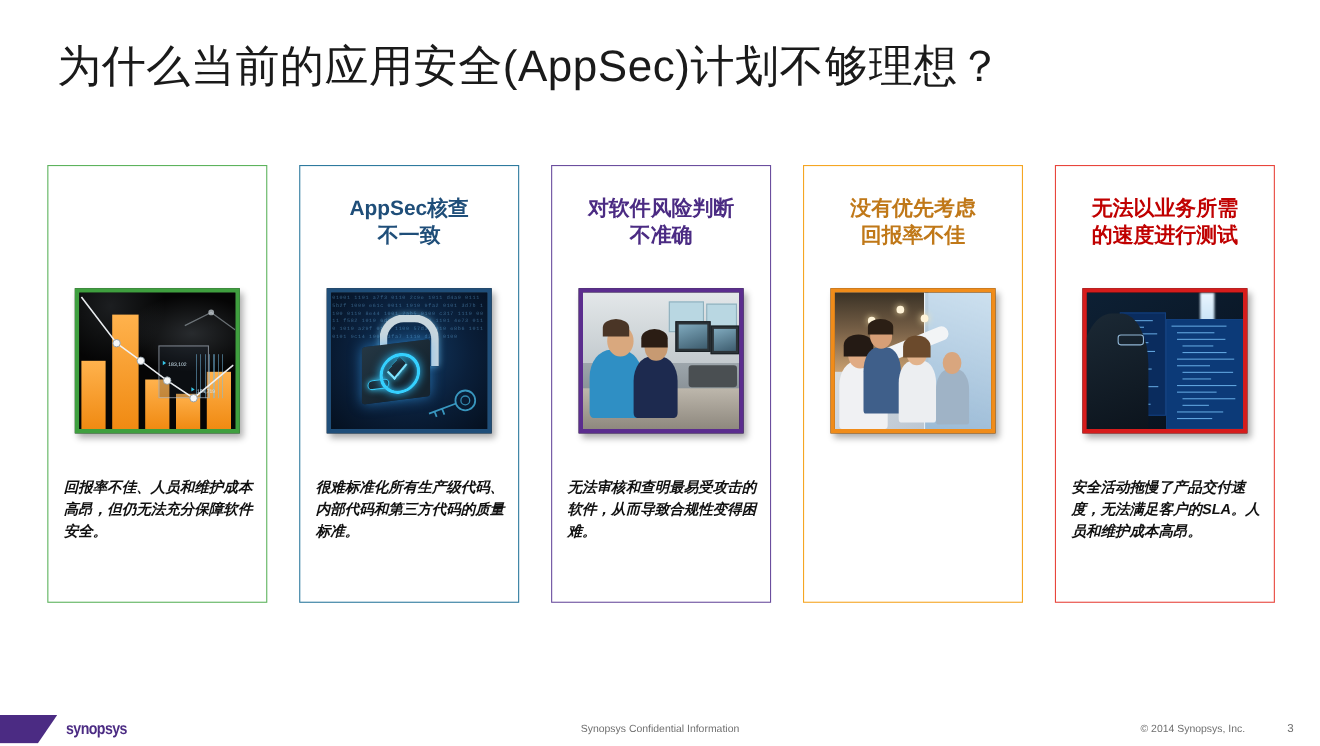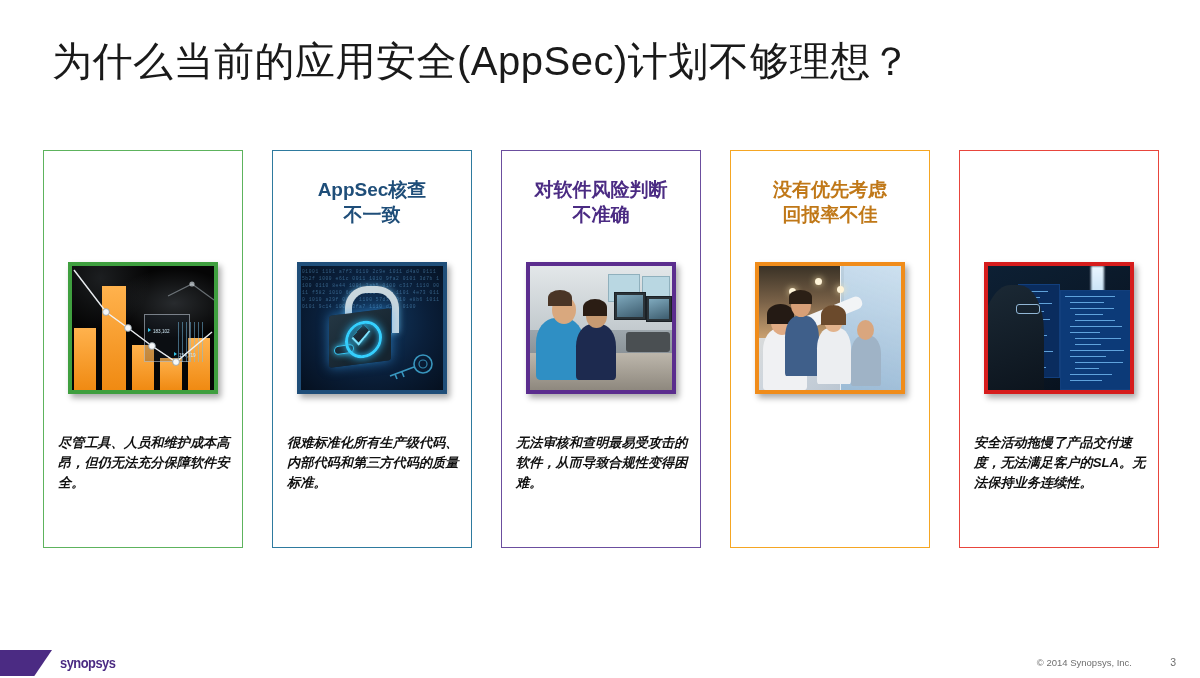--- a/index.html
+++ b/index.html
@@ -346,21 +346,21 @@
           <circle cx="80" cy="80" r="3.4" fill="#f6f8f9" stroke="#8d9aa3" stroke-width="0.8"></circle>
           <circle cx="104" cy="96" r="3.4" fill="#f6f8f9" stroke="#8d9aa3" stroke-width="0.8"></circle>
           <polyline points="96,30 120,18 142,34" fill="none" stroke="#aeb9c1" stroke-width="1.1" opacity="0.55"></polyline>
           <circle cx="120" cy="18" r="2.6" fill="#cdd6dc" opacity="0.7"></circle>
         </svg>
         <div class="tag" style="left:76px; top:62px;">183,102</div>
         <div class="tag" style="left:102px; top:86px;">154,719</div>
       </div>
     </div>
 
-    <div class="card-body">尽管工具、人员和维护成本高昂，但仍无法充分保障软件安全。</div>
+    <div class="card-body">回报率不佳、人员和维护成本高昂，但仍无法充分保障软件安全。</div>
   </div>
 
   <div class="card" style="border-color: rgb(46, 122, 158);">
     <div class="card-heading" style="color: rgb(31, 78, 121);">AppSec核查
 不一致</div>
 
     <div class="card-figure" style="border-color: rgb(31, 78, 121);">
       <div class="art art-lock">
         <div class="code">
           01001 1101 a7f3 0110 2c9e 1011 d4a0 0111 5b2f 1000 e61c 0011
@@ -435,20 +435,22 @@
         <div class="p-head" style="left:65px; top:44px; width:19px; height:22px; background:#e2b38c;"></div>
         <div class="p-head" style="left:62px; top:39px; width:25px; height:20px; background:#6b4a2c; border-radius:50% 50% 0 0;"></div>
         <div class="p-body" style="left:92px; top:70px; width:30px; height:50px; background:#9fb3c6;"></div>
         <div class="p-head" style="left:98px; top:54px; width:17px; height:20px; background:#d9a67e;"></div>
       </div>
     </div>
 
   </div>
 
   <div class="card" style="border-color: rgb(232, 69, 60);">
+    <div class="card-heading" style="color: rgb(192, 0, 0);">无法以业务所需
+的速度进行测试</div>
 
     <div class="card-figure" style="border-color: rgb(214, 28, 28);">
       <div class="art art-code">
         <div class="lightstrip"></div>
         <div class="mon" style="left:30px; top:18px; width:40px; height:92px;">
           <div class="line" style="left:3px; top:6px;  width:26px;"></div>
           <div class="line" style="left:3px; top:12px; width:18px;"></div>
           <div class="line" style="left:3px; top:18px; width:30px;"></div>
           <div class="line" style="left:3px; top:26px; width:22px;"></div>
           <div class="line" style="left:3px; top:34px; width:28px;"></div>
@@ -474,23 +476,24 @@
           <div class="line" style="left:14px;top:71px; width:48px;"></div>
           <div class="line" style="left:14px;top:77px; width:24px;"></div>
           <div class="line" style="left:9px; top:83px; width:42px;"></div>
           <div class="line" style="left:9px; top:89px; width:32px;"></div>
         </div>
         <div class="silhouette"></div>
         <div class="glasses"></div>
       </div>
     </div>
 
-    <div class="card-body">安全活动拖慢了产品交付速度，无法满足客户的SLA。无法保持业务连续性。</div>
+    <div class="card-body">安全活动拖慢了产品交付速度，无法满足客户的SLA。人员和维护成本高昂。</div>
   </div>
 
 </div>
 
 <div id="footer">
   <div id="logo-mark" style="background: rgb(75, 43, 131);"></div>
   <div id="logo-word" style="color: rgb(75, 43, 131);">synopsys</div>
+  <div id="footer-center">Synopsys Confidential Information</div>
   <div id="footer-copyright">© 2014 Synopsys, Inc.</div>
   <div id="footer-pagenum">3</div>
 </div>
 
 </body></html>

